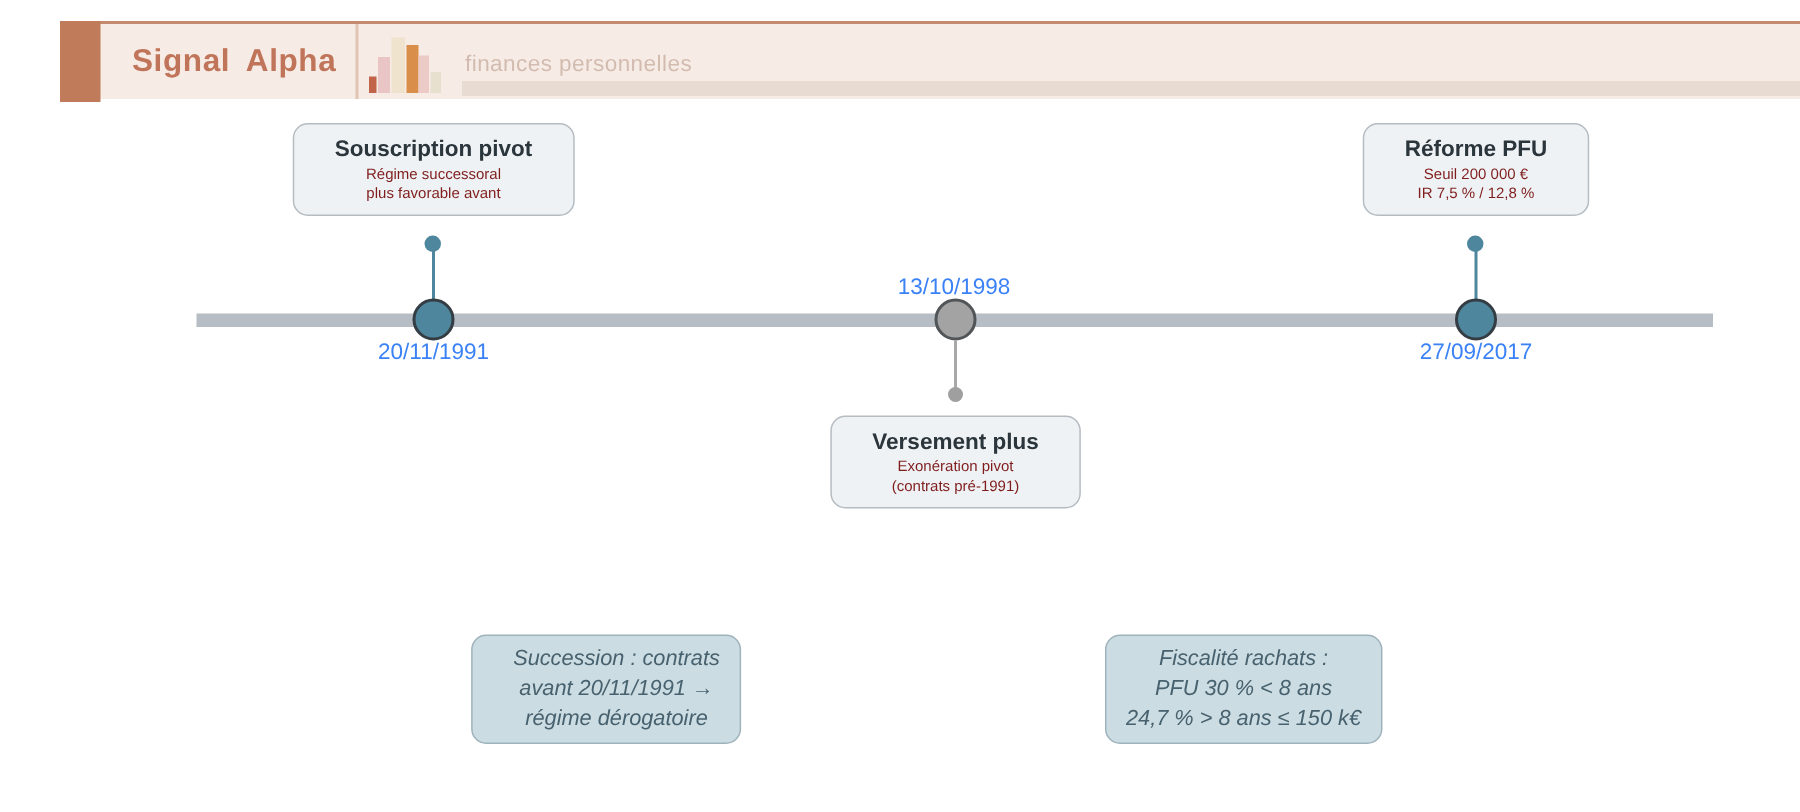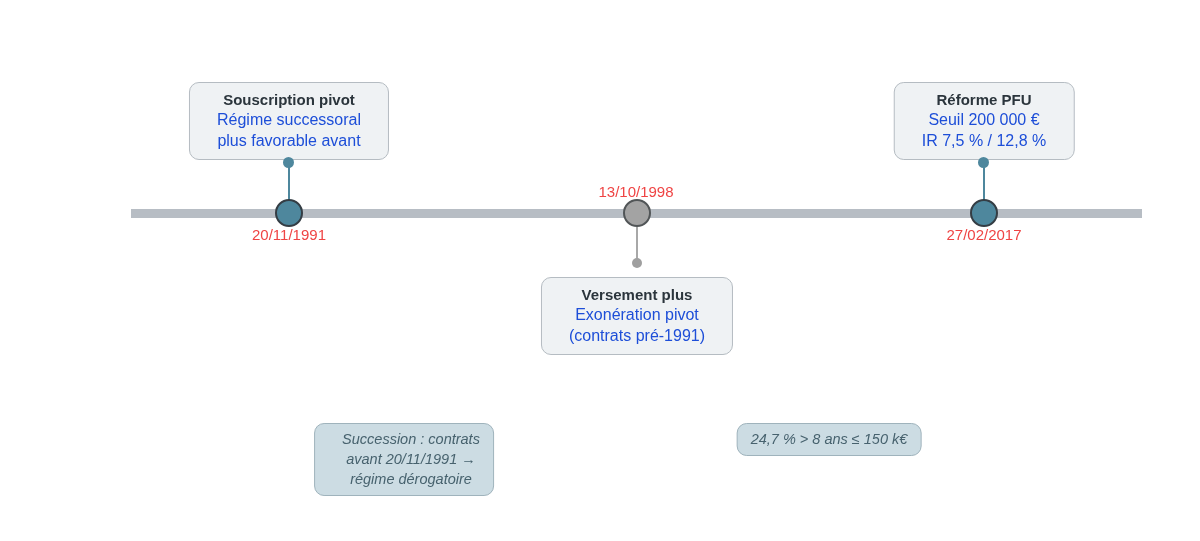--- a/index.html
+++ b/index.html
@@ -45,46 +45,61 @@
   }
   .node.teal { background:#4e879d; }
   .node.gray { background:#a3a3a3; border-color:#515557; }
   .stem { position:absolute; width:2px; }
   .stem.teal { background:#4e879d; }
   .stem.gray { background:#a8a8a8; }
   .tip { position:absolute; border-radius:50%; }
   .tip.teal { width:11px; height:11px; background:#4e879d; }
   .tip.gray { width:10px; height:10px; background:#9f9f9f; }
   .date-label {
-    position:absolute; transform:translateX(-50%); font-size:15px; color:#ef4444; white-space:nowrap;
+    position:absolute; transform:translateX(-50%); font-size:15px; color:#3b82f6; white-space:nowrap;
   }
 
   
   .callout {
     position:absolute; transform:translateX(-50%);
     background:#eff2f4; border:1.5px solid #b5bcc2; border-radius:10px;
     padding:6px 27px 7px; text-align:center; white-space:nowrap;
   }
   .co-title { font-weight:700; font-size:15px; color:#2b353c; line-height:1.4; }
-  .co-line  { font-size:16px; color:#1d4ed8; line-height:1.3; }
+  .co-line  { font-size:10px; color:#7f1d1d; line-height:1.3; }
 
   
   .note {
     position:absolute; transform:translateX(-50%);
     background:#ccdce3; border:1.5px solid #9fb3bc; border-radius:10px;
     padding:5px 13px 6px; text-align:center; white-space:nowrap;
     font-style:italic; color:#47626e;
   }
   .note-line { font-size:14.5px; line-height:1.38; }
 </style>
 </head>
 <body>
 
 <div class="canvas">
 
+  <div class="hdr">
+    <div class="hdr-square"></div>
+    <div class="brand">Signal Alpha</div>
+    <div class="hdr-divider"></div>
+    <div class="logo">
+      <span class="lb1"></span>
+      <span class="lb2"></span>
+      <span class="lb3"></span>
+      <span class="lb4"></span>
+      <span class="lb5"></span>
+      <span class="lb6"></span>
+    </div>
+    <div class="subtitle">finances personnelles</div>
+    <div class="subtitle-underline"></div>
+  </div>
 
   <div class="tl-bar"></div>
 
   <div class="callout" style="left:289px; top:82px;">
     <div class="co-title">Souscription pivot</div>
     <div class="co-line">Régime successoral</div>
     <div class="co-line">plus favorable avant</div>
   </div>
   <div class="tip teal" style="left:283px; top:157px;"></div>
   <div class="stem teal" style="left:288px; top:163px; height:38px;"></div>
@@ -102,24 +117,26 @@
   </div>
 
   <div class="callout" style="left:984px; top:82px;">
     <div class="co-title">Réforme PFU</div>
     <div class="co-line">Seuil 200 000 €</div>
     <div class="co-line">IR 7,5 % / 12,8 %</div>
   </div>
   <div class="tip teal" style="left:978px; top:157px;"></div>
   <div class="stem teal" style="left:983px; top:163px; height:38px;"></div>
   <div class="node teal" style="left:970px; top:199px;"></div>
-  <div class="date-label" style="left:984px; top:226px;">27/02/2017</div>
+  <div class="date-label" style="left:984px; top:226px;">27/09/2017</div>
 
   <div class="note" style="left:404px; top:423px;padding-left:27px;">
     <div class="note-line">Succession : contrats</div>
     <div class="note-line">avant 20/11/1991 →</div>
     <div class="note-line">régime dérogatoire</div>
   </div>
   <div class="note" style="left:829px; top:423px;">
+    <div class="note-line">Fiscalité rachats :</div>
+    <div class="note-line">PFU 30 % &lt; 8 ans</div>
     <div class="note-line">24,7 % &gt; 8 ans ≤ 150 k€</div>
   </div>
 
 </div>
 
 </body></html>

